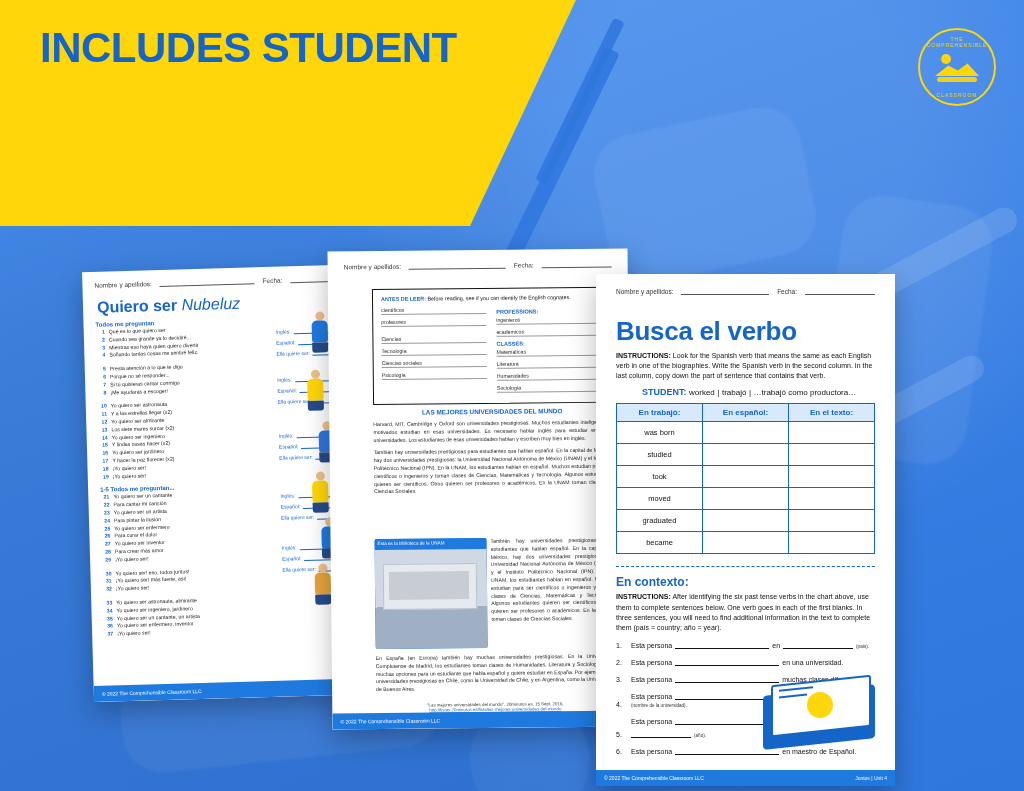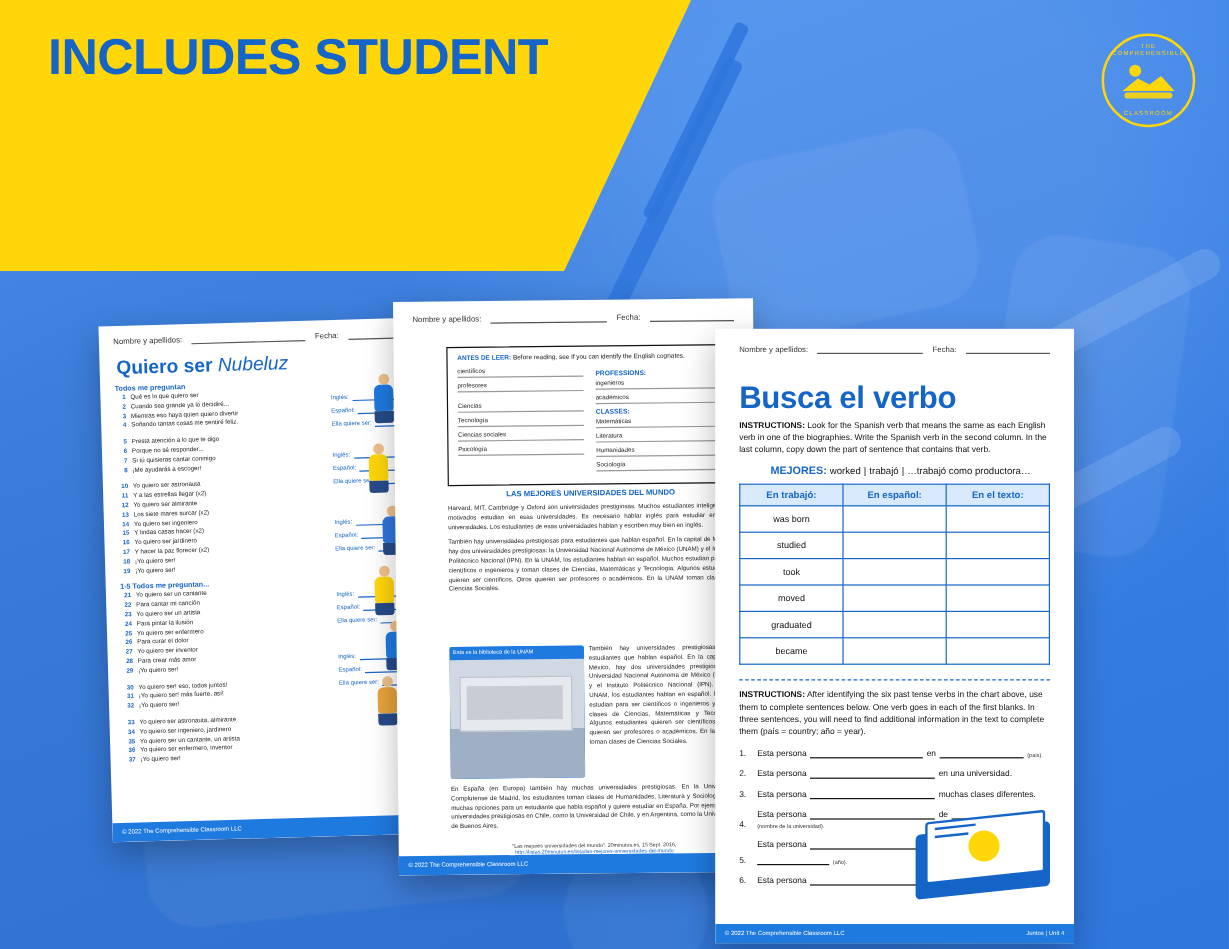--- a/index.html
+++ b/index.html
@@ -529,21 +529,21 @@
       <span class="lbl">Fecha:</span>
       <span class="line short"></span>
     </div>
 
     <div class="s3-pad" style="top:34px;">
       <div class="s3-title">Busca el verbo</div>
       <div class="s3-instr">
         <b>INSTRUCTIONS:</b><span> Look for the Spanish verb that means the same as each English verb in one of the biographies. Write the Spanish verb in the second column. In the last column, copy down the part of sentence that contains that verb.</span>
       </div>
       <div class="s3-example">
-        <span>MEJORES:</span>
+        <span>STUDENT:</span>
         <span class="ex-rest">worked</span>
         <span class="ex-rest">|</span>
         <span class="ex-rest">trabajó</span>
         <span class="ex-rest">|</span>
         <span class="ex-rest">…trabajó como productora…</span>
       </div>
 
       <table class="s3">
         <thead>
           <tr>
@@ -581,20 +581,21 @@
           <tr>
             <td class="first">became</td>
             <td></td>
             <td></td>
           </tr>
         </tbody>
       </table>
 
       <div class="s3-dash"></div>
 
+      <div class="s3-sub">En contexto:</div>
       <div class="s3-instr">
         <b>INSTRUCTIONS:</b><span> After identifying the six past tense verbs in the chart above, use them to complete sentences below. One verb goes in each of the first blanks. In three sentences, you will need to find additional information in the text to complete them (país = country; año = year).</span>
       </div>
 
       <ul class="s3-list">
         <li>
           <span class="n">1.</span>
           <span class="txt">
             <span>Esta persona</span>
             <span class="blank b1"></span>

